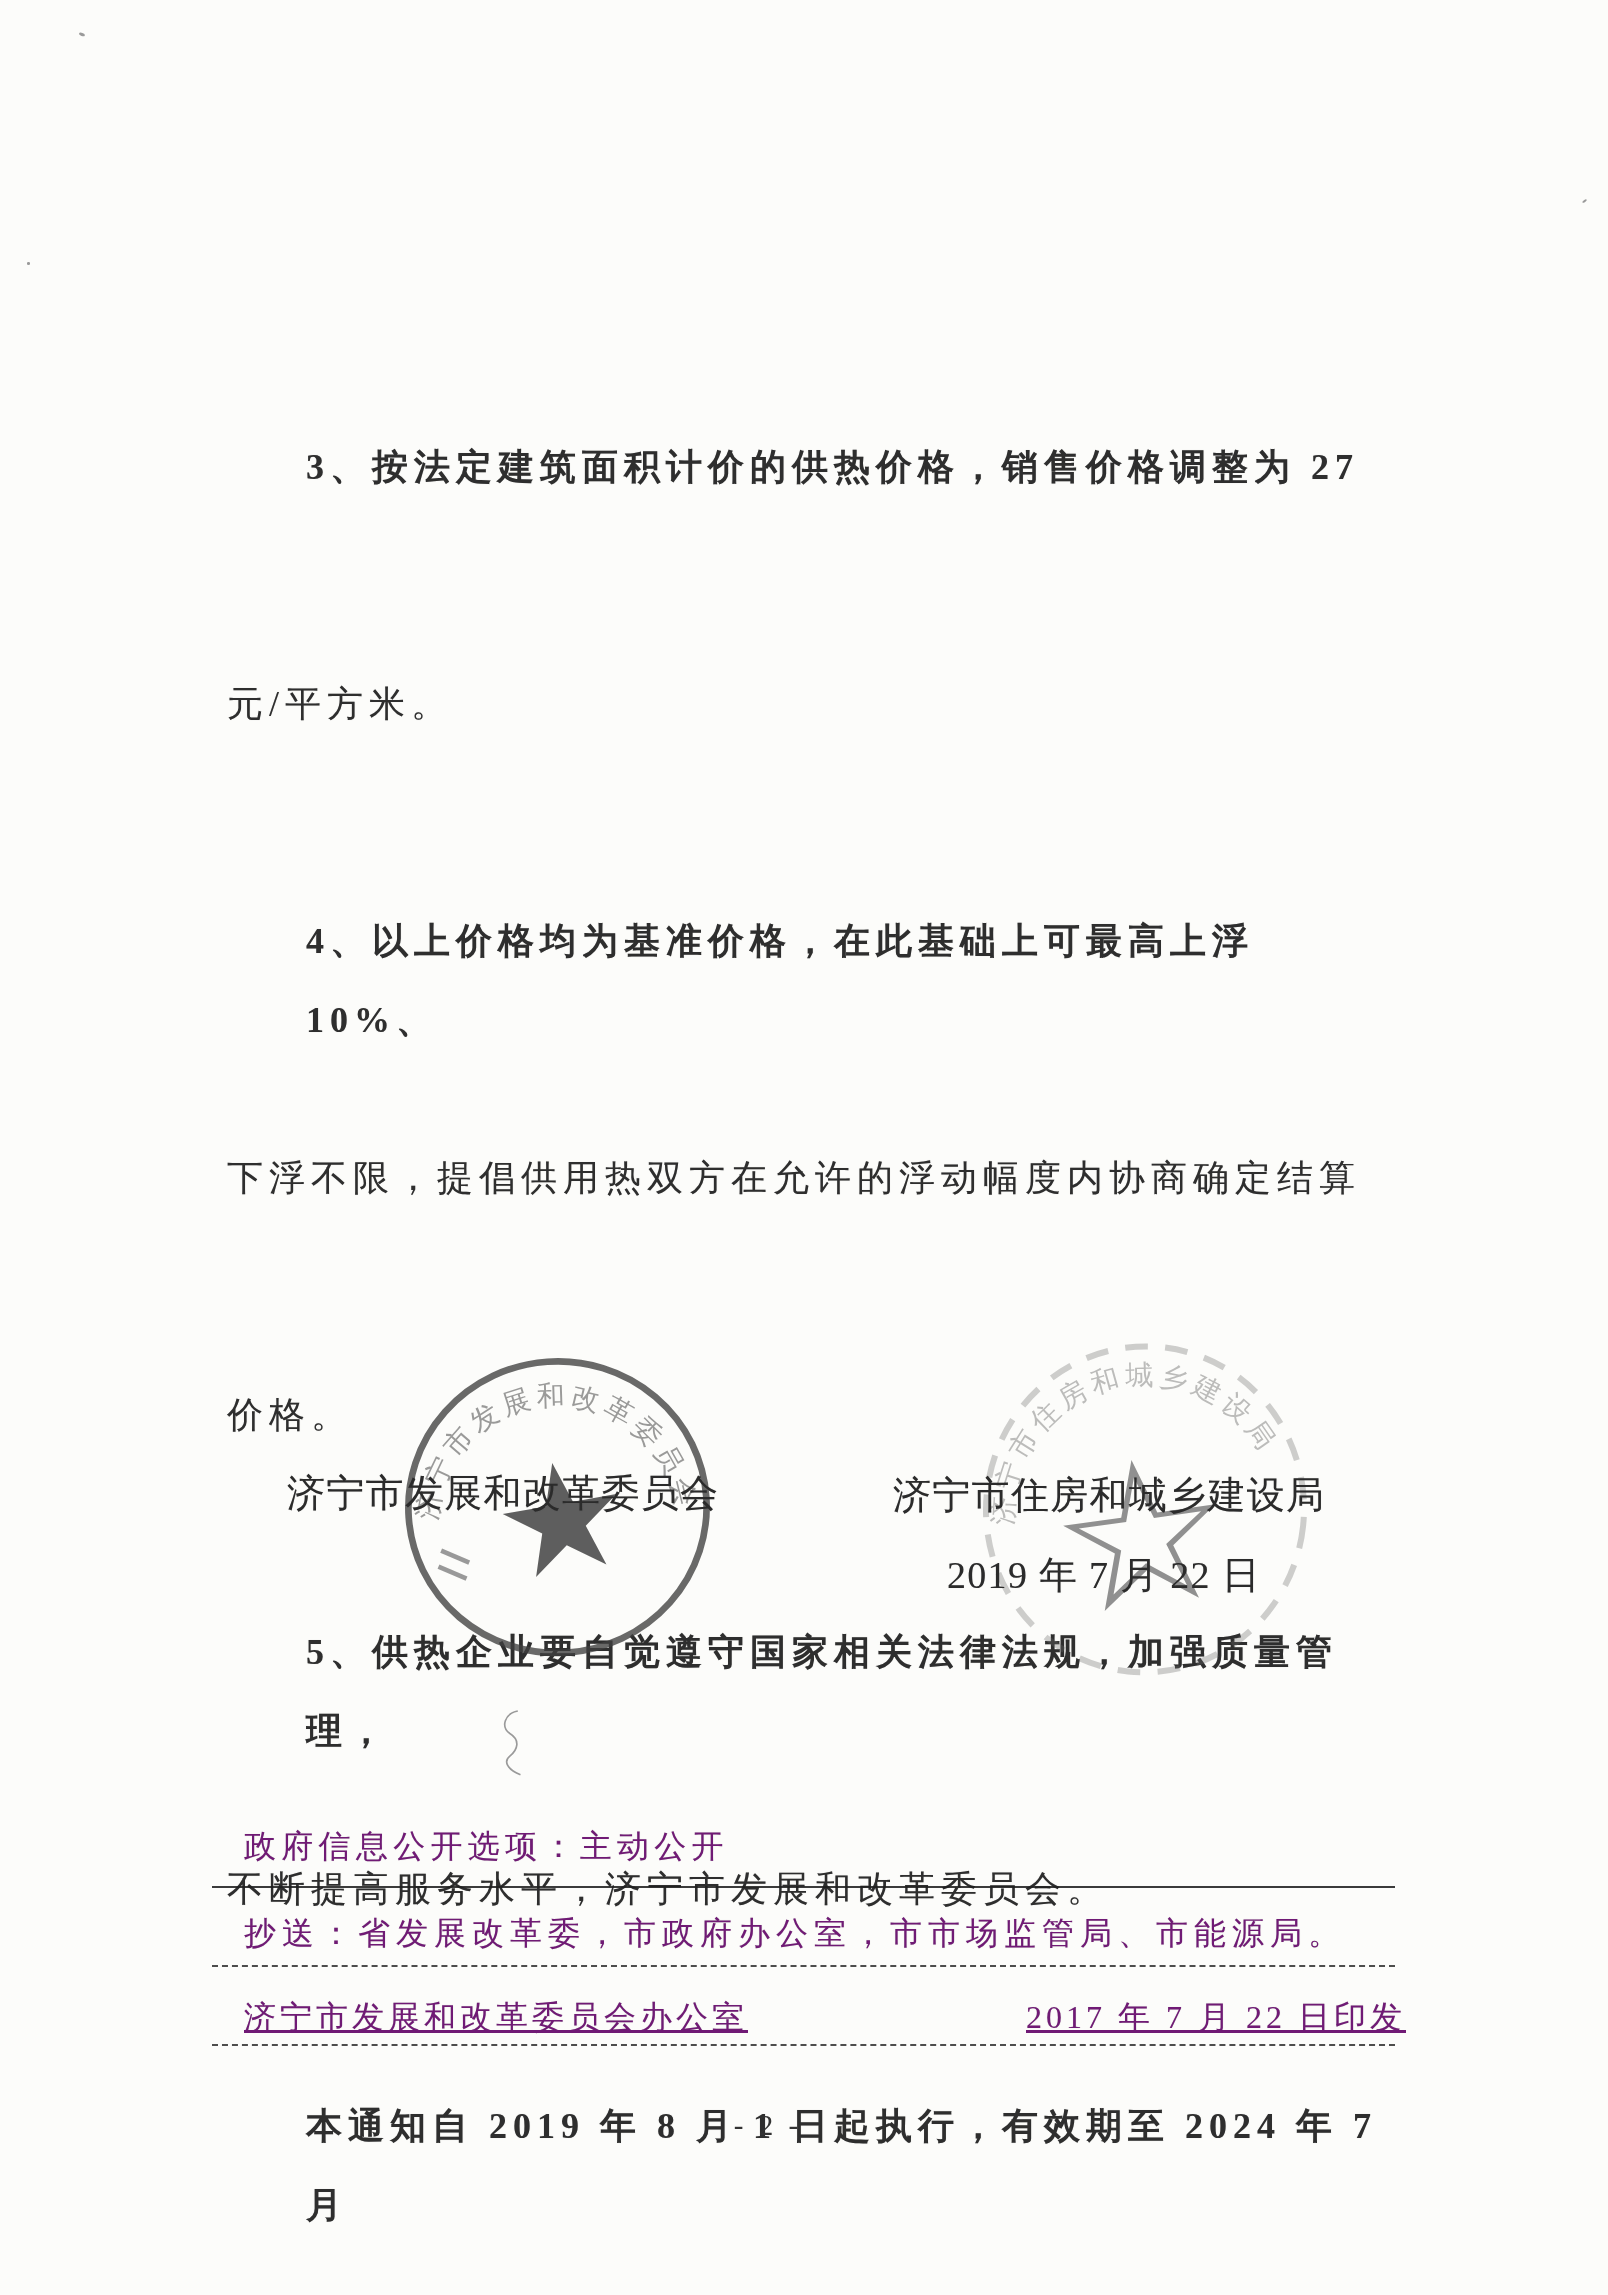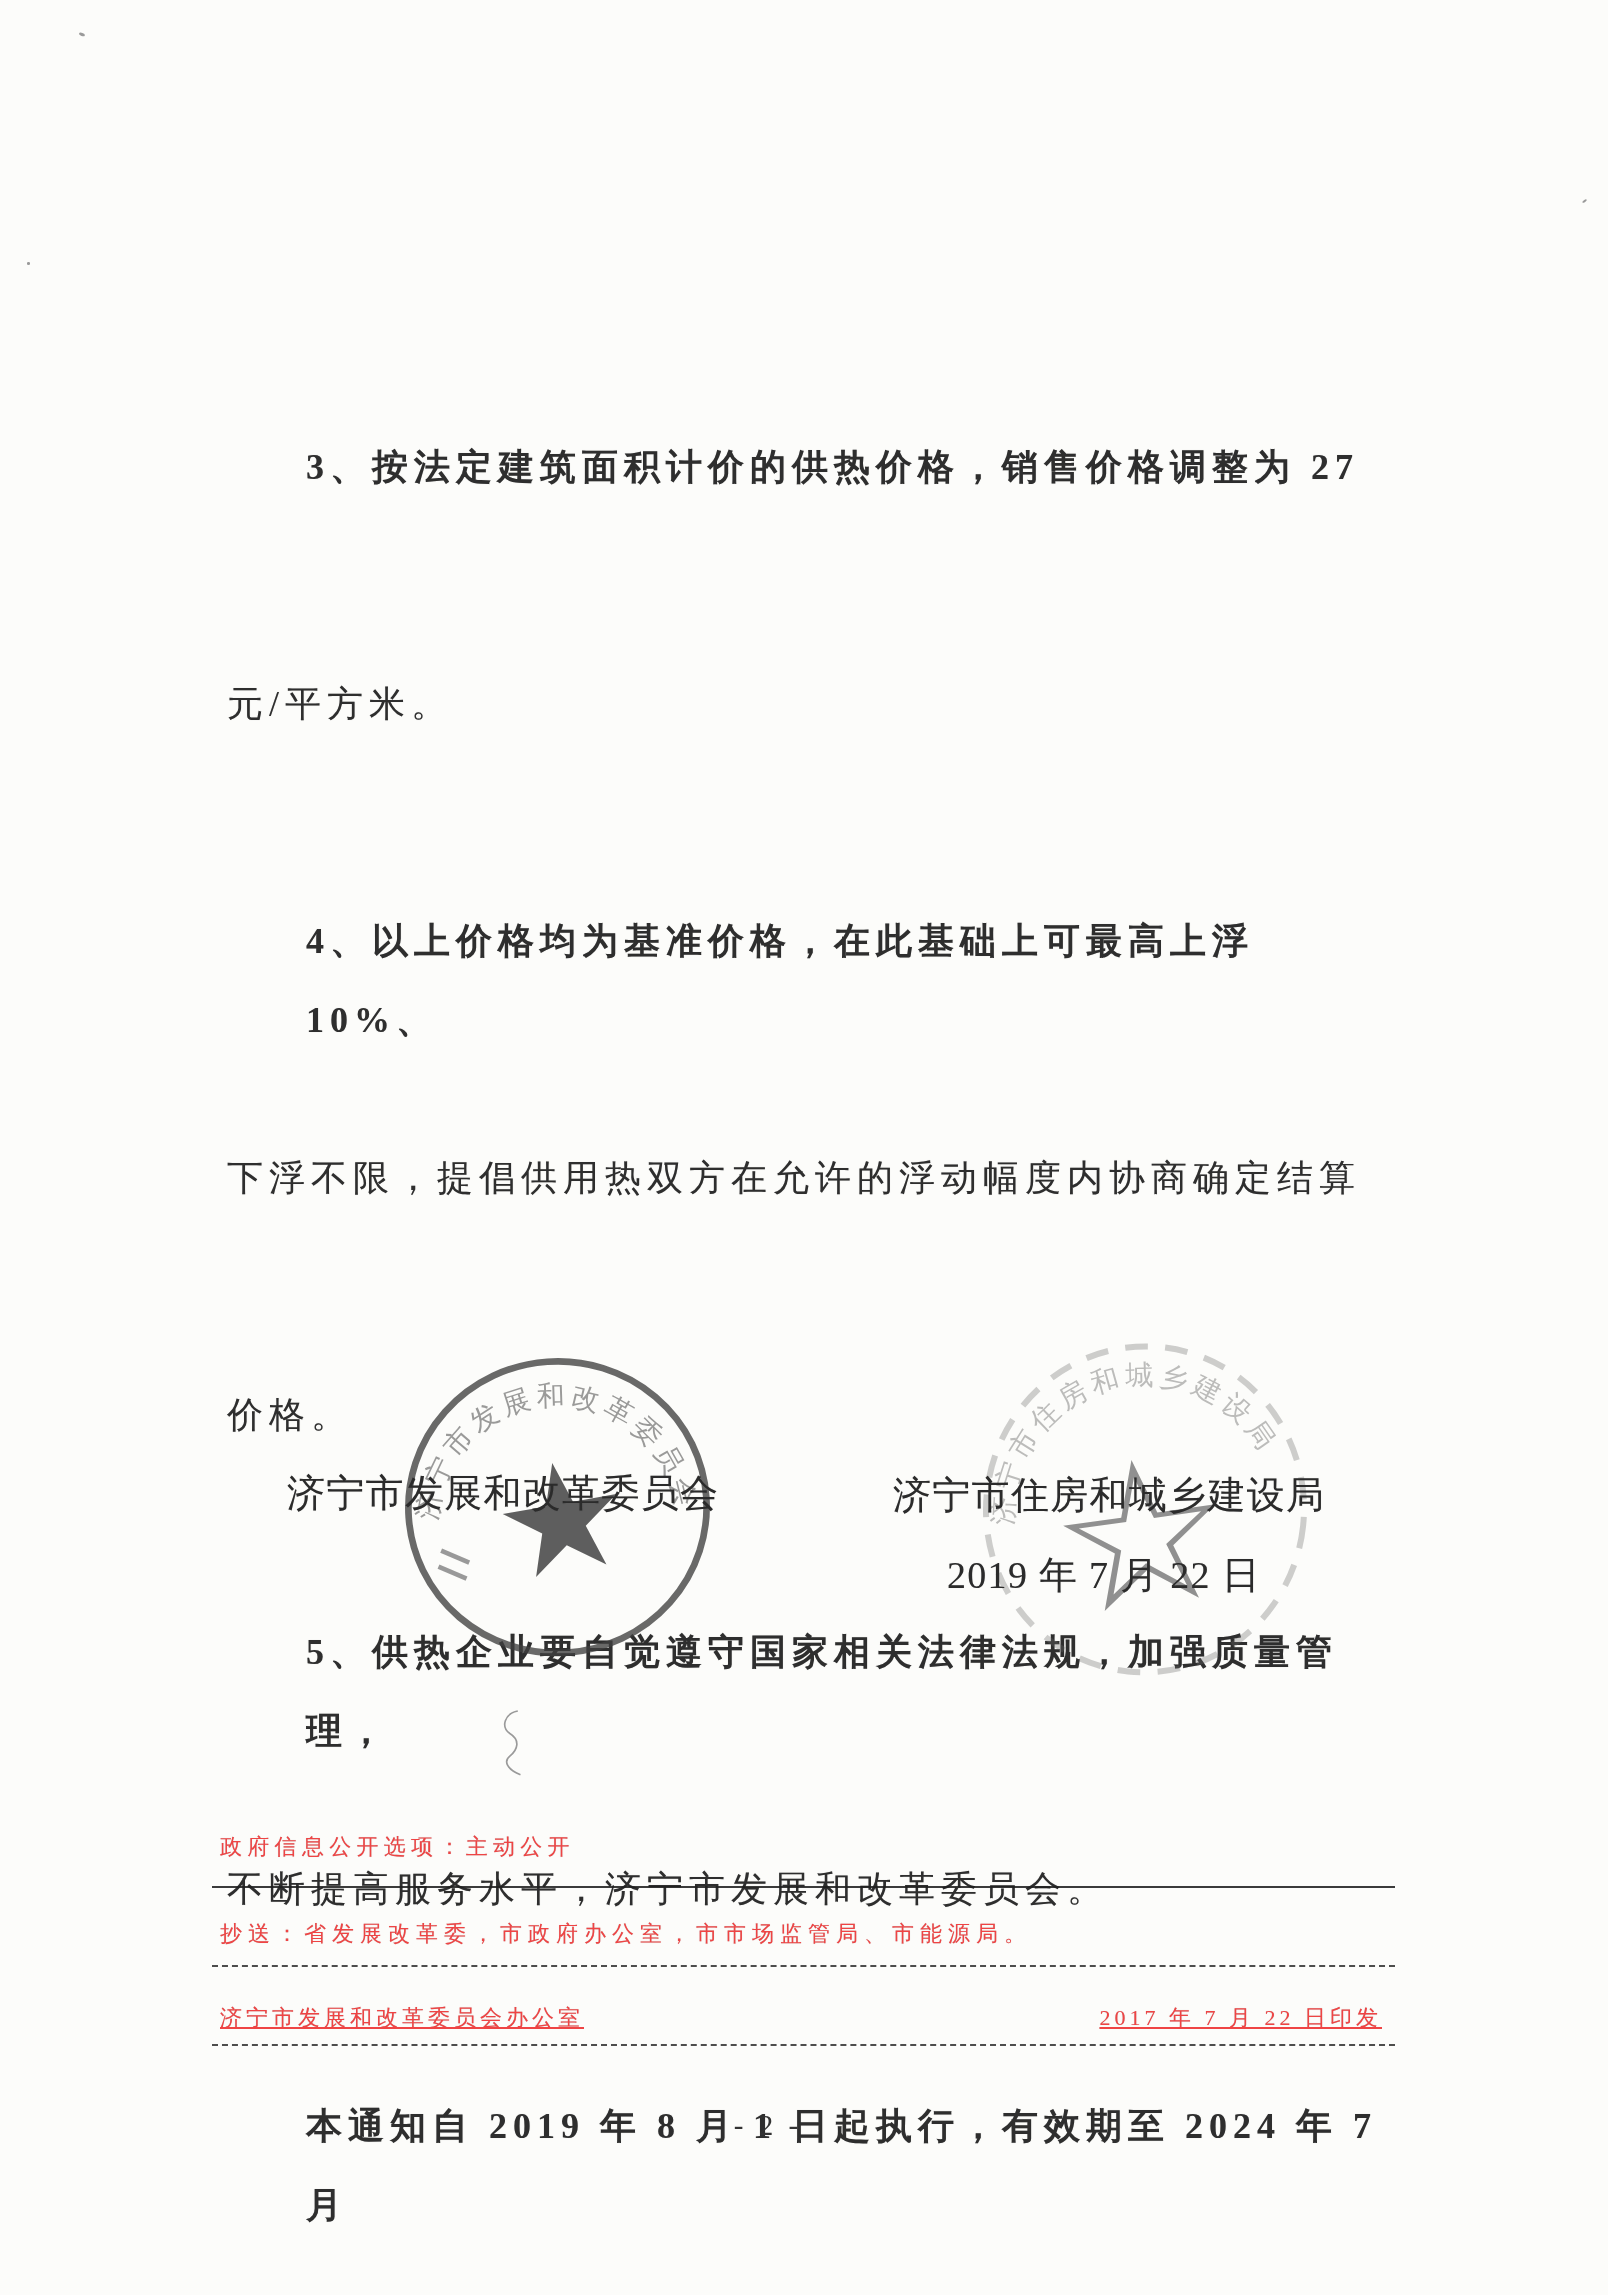--- a/index.html
+++ b/index.html
@@ -28,22 +28,22 @@
   }
   #sig-left-org{left:287px;top:1469px;}
   #sig-right-org{left:893px;top:1471px;}
   #sig-right-date{left:947px;top:1551px;}
   
   .stamp{position:absolute;z-index:1;}
   #stamp-left{left:397px;top:1350px;}
   #stamp-right{left:970px;top:1337px;}
   
   .foot-row{
-    position:absolute;left:220px;width:1162px;
-    font-size:22px;line-height:39px;letter-spacing:5.3px;color:#ef4444;
+    position:absolute;left:244px;width:1162px;
+    font-size:32px;line-height:39px;letter-spacing:5.3px;color:#701a75;
     text-shadow:0 0 0.7px rgba(60,60,60,.3);
   }
   #foot-row1{top:1827px;}
   #foot-row2{top:1914px;letter-spacing:6px;font-family:Liberation Serif, serif;}
   #foot-row3{top:1998px;display:flex;justify-content:space-between;letter-spacing:4px;text-decoration:underline;}
   .rule{
     position:absolute;left:212px;width:1183px;height:0;
     border-top:2.7px solid rgba(32,32,32,.88);
   }
   #rule-1{top:1886px;}

